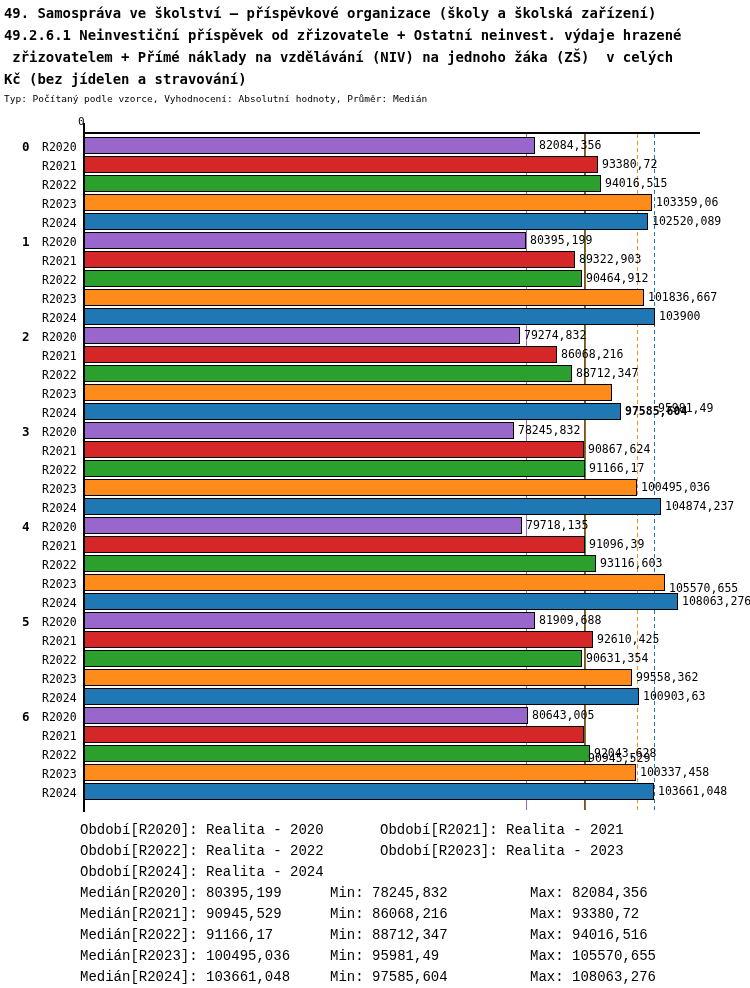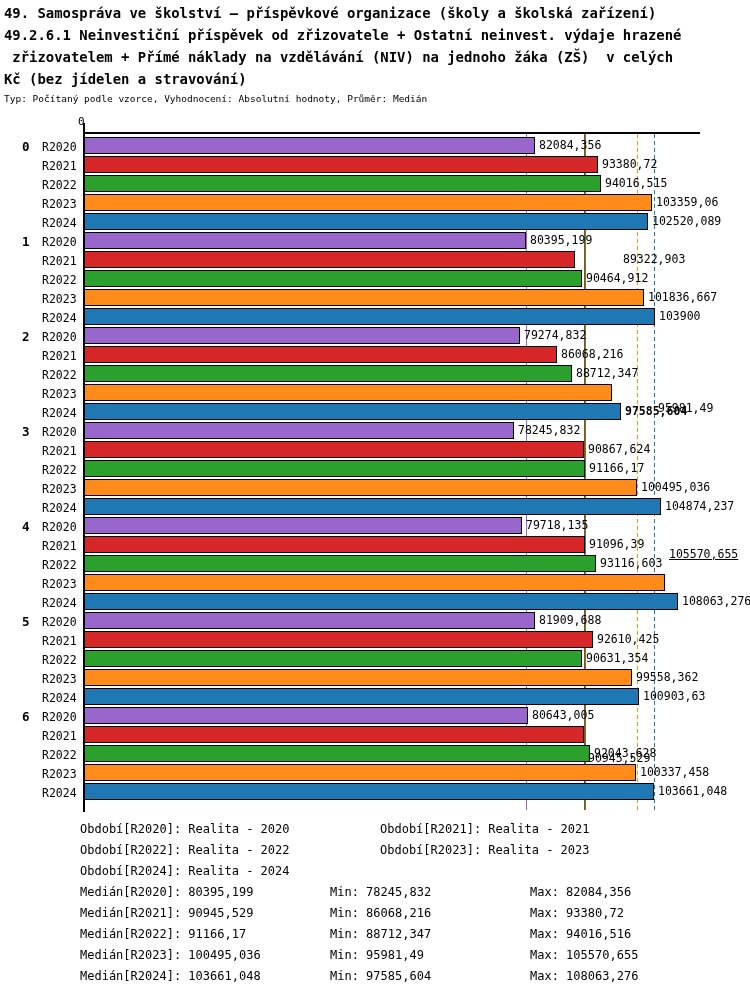--- a/index.html
+++ b/index.html
@@ -13,21 +13,21 @@
   .axis-line{background:#000;}
   .axis-origin{font-size:11px;}
   .group-label{position:absolute;font-weight:bold;font-size:12.5px;}
   .row-label{position:absolute;font-size:11.5px;}
   .bar{
     position:absolute;height:17px;box-sizing:border-box;
     border:1px solid #000;z-index:2;
   }
   .bar-label{position:absolute;font-size:11.5px;line-height:17px;white-space:pre;z-index:3;}
   .median-line{position:absolute;width:1px;z-index:1;}
-  .legend-item,.stat-cell{font-size:12px;white-space:pre;}
+  .legend-item,.stat-cell{font-size:14px;white-space:pre;font-family:Liberation Mono, monospace;}
 </style>
 </head>
 <body>
 
 <div class="abs title-line" style="left:4px;top:5px">49. Samospráva ve školství – příspěvkové organizace (školy a školská zařízení)</div>
 <div class="abs title-line" style="left:4px;top:27px">49.2.6.1 Neinvestiční příspěvek od zřizovatele + Ostatní neinvest. výdaje hrazené</div>
 <div class="abs title-line" style="left:4px;top:49px"> zřizovatelem + Přímé náklady na vzdělávání (NIV) na jednoho žáka (ZŠ)  v celých</div>
 <div class="abs title-line" style="left:4px;top:71px">Kč (bez jídelen a stravování)</div>
 <div class="abs subtitle" style="left:4px;top:93px">Typ: Počítaný podle vzorce, Vyhodnocení: Absolutní hodnoty, Průměr: Medián</div>
 
@@ -56,21 +56,21 @@
     <div class="bar-label" style="left: 656px; top: 194px;">103359,06</div>
     <div class="row-label" style="left: 42px; top: 216px;">R2024</div>
     <div class="bar" style="left: 84px; top: 213px; width: 564px; background: rgb(31, 119, 180);"></div>
     <div class="bar-label" style="left: 652px; top: 213px;">102520,089</div>
     <div class="group-label" style="left: 22px; top: 234px;">1</div>
     <div class="row-label" style="left: 42px; top: 235px;">R2020</div>
     <div class="bar" style="left: 84px; top: 232px; width: 442px; background: rgb(153, 102, 204);"></div>
     <div class="bar-label" style="left: 530px; top: 232px;">80395,199</div>
     <div class="row-label" style="left: 42px; top: 254px;">R2021</div>
     <div class="bar" style="left: 84px; top: 251px; width: 491px; background: rgb(214, 39, 40);"></div>
-    <div class="bar-label" style="left: 579px; top: 251px; margin-left: 44px;">89322,903</div>
+    <div class="bar-label" style="left: 579px; top: 251px;">89322,903</div>
     <div class="row-label" style="left: 42px; top: 273px;">R2022</div>
     <div class="bar" style="left: 84px; top: 270px; width: 498px; background: rgb(44, 160, 44);"></div>
     <div class="bar-label" style="left: 586px; top: 270px;">90464,912</div>
     <div class="row-label" style="left: 42px; top: 292px;">R2023</div>
     <div class="bar" style="left: 84px; top: 289px; width: 560px; background: rgb(255, 140, 26);"></div>
     <div class="bar-label" style="left: 648px; top: 289px;">101836,667</div>
     <div class="row-label" style="left: 42px; top: 311px;">R2024</div>
     <div class="bar" style="left: 84px; top: 308px; width: 571px; background: rgb(31, 119, 180);"></div>
     <div class="bar-label" style="left: 659px; top: 308px;">103900</div>
     <div class="group-label" style="left: 22px; top: 329px;">2</div>
@@ -110,21 +110,21 @@
     <div class="bar" style="left: 84px; top: 517px; width: 438px; background: rgb(153, 102, 204);"></div>
     <div class="bar-label" style="left: 526px; top: 517px; text-align: right;">79718,135</div>
     <div class="row-label" style="left: 42px; top: 539px;">R2021</div>
     <div class="bar" style="left: 84px; top: 536px; width: 501px; background: rgb(214, 39, 40);"></div>
     <div class="bar-label" style="left: 589px; top: 536px;">91096,39</div>
     <div class="row-label" style="left: 42px; top: 558px;">R2022</div>
     <div class="bar" style="left: 84px; top: 555px; width: 512px; background: rgb(44, 160, 44);"></div>
     <div class="bar-label" style="left: 600px; top: 555px; text-align: right;">93116,603</div>
     <div class="row-label" style="left: 42px; top: 577px;">R2023</div>
     <div class="bar" style="left: 84px; top: 574px; width: 581px; background: rgb(255, 140, 26);"></div>
-    <div class="bar-label" style="left: 669px; top: 546px; text-decoration: underline;">105570,655</div>
+    <div class="bar-label" style="left: 669px; top: 580px;">105570,655</div>
     <div class="row-label" style="left: 42px; top: 596px;">R2024</div>
     <div class="bar" style="left: 84px; top: 593px; width: 594px; background: rgb(31, 119, 180);"></div>
     <div class="bar-label" style="left: 682px; top: 593px;">108063,276</div>
     <div class="group-label" style="left: 22px; top: 614px;">5</div>
     <div class="row-label" style="left: 42px; top: 615px;">R2020</div>
     <div class="bar" style="left: 84px; top: 612px; width: 451px; background: rgb(153, 102, 204);"></div>
     <div class="bar-label" style="left: 539px; top: 612px;">81909,688</div>
     <div class="row-label" style="left: 42px; top: 634px;">R2021</div>
     <div class="bar" style="left: 84px; top: 631px; width: 509px; background: rgb(214, 39, 40);"></div>
     <div class="bar-label" style="left: 597px; top: 631px;">92610,425</div>

